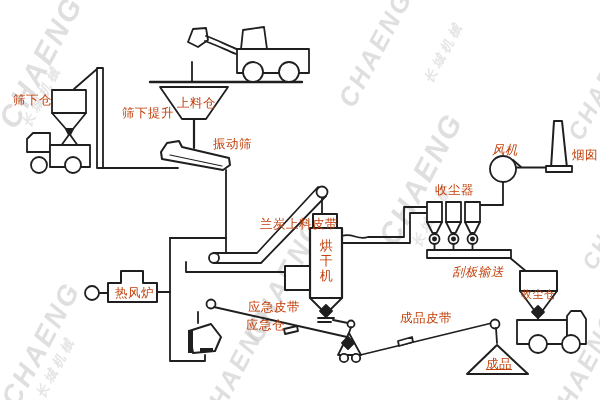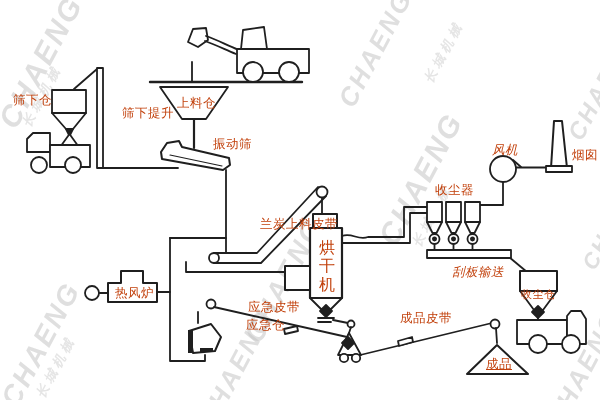--- a/index.html
+++ b/index.html
@@ -5,21 +5,21 @@
   html,body{margin:0;padding:0;background:#888;}
   #canvas{
     position:relative;width:600px;height:400px;background:#ffffff;
     overflow:hidden;font-family:"Liberation Sans","DejaVu Sans",sans-serif;
   }
   #canvas svg{position:absolute;left:0;top:0;z-index:2;}
   .lbl{
     position:absolute;z-index:3;font-size:12.5px;color:#c2410c;
     white-space:nowrap;letter-spacing:0.5px;line-height:1.1;text-align:center;
   }
-  .lbl.vert{white-space:normal;width:15px;word-break:break-all;font-size:16px;line-height:1.15;}
+  .lbl.vert{white-space:normal;width:15px;word-break:break-all;font-size:13px;line-height:1.15;}
   .wm{
     position:absolute;z-index:1;font-weight:700;font-style:italic;
     color:#c6c6c6;opacity:.55;letter-spacing:2.5px;white-space:nowrap;
     transform:rotate(-62deg);transform-origin:left top;
   }
   .wm.cn{color:#d4d4d4;letter-spacing:4px;opacity:.6;}
 </style>
 </head>
 <body>
 

